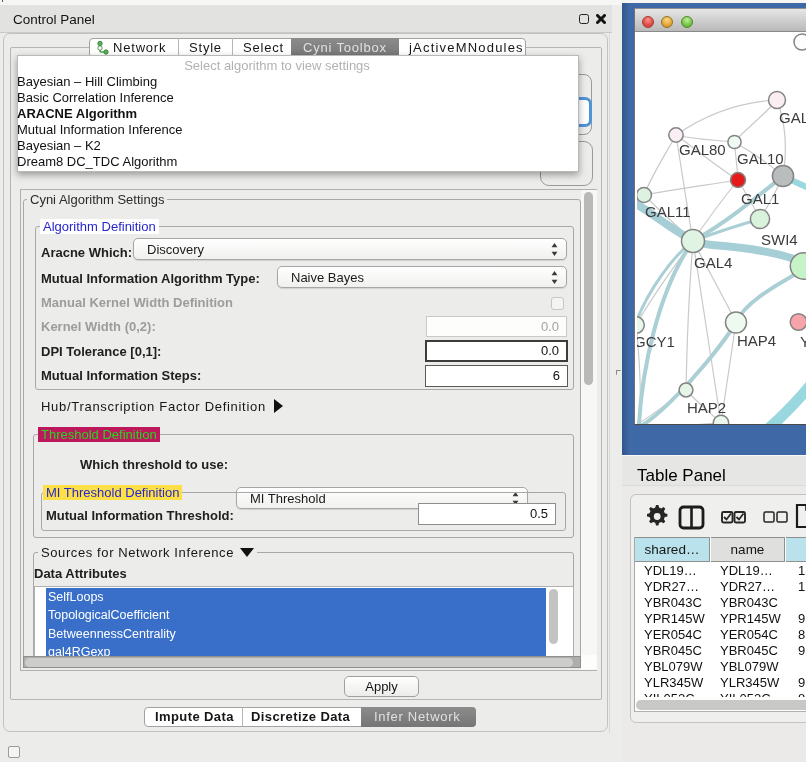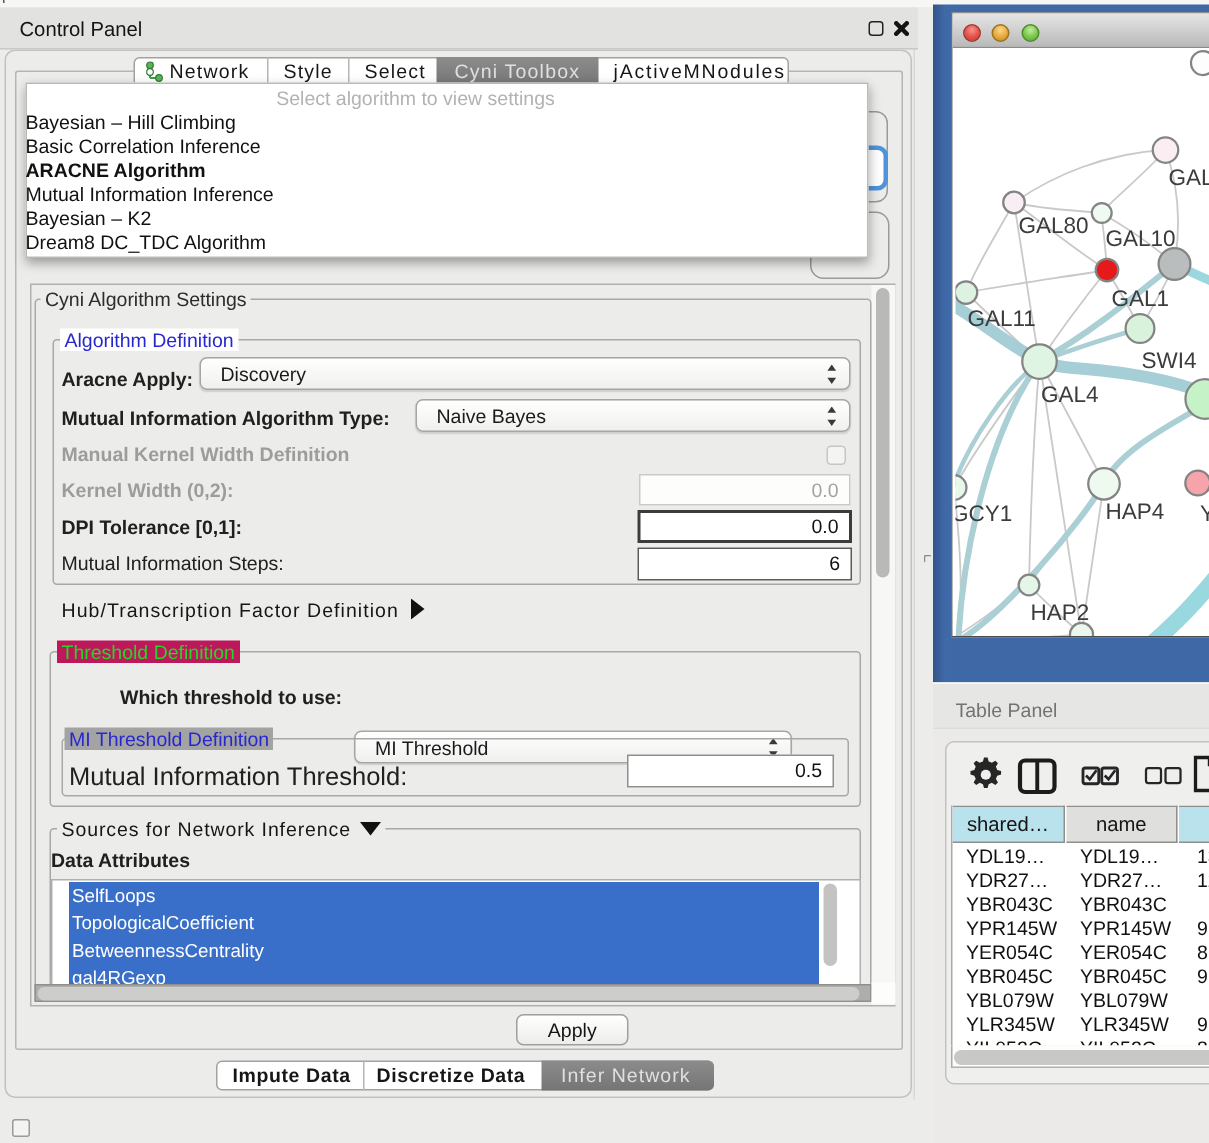--- a/index.html
+++ b/index.html
@@ -84,21 +84,21 @@
       <text x="-3" y="322">GCY1</text>
       <text x="100" y="321">HAP4</text>
       <text x="163" y="322">Y</text>
       <text x="50" y="388">HAP2</text>
     </g>
   </svg>
 </div>
 
 <div class="abs" style="left:622px;top:455px;width:184px;height:307px;background:#eceae9;"></div>
 <div class="abs" style="left:622px;top:455px;width:184px;height:31px;background:#e6e6e4;border-top:1px solid #f8f8f8;border-bottom:1px solid #dcdcda;">
-  <div class="abs" style="left:15px;top:10px;font-size:13px;color:#737373;text-align:center;">Table Panel</div>
+  <div class="abs" style="left:15px;top:10px;font-size:17px;color:#000000;text-align:center;">Table Panel</div>
 </div>
 
 <div class="abs" style="left:630px;top:494px;width:184px;height:229px;border:1px solid #c2c2c0;border-radius:6px;background:#efefed;"></div>
 
 <svg class="abs" style="left:630px;top:494px;" width="176" height="229" viewBox="0 0 176 229">
   <g>
     <path d="M 26,11 l 2.4,0 .7,2.6 a 9,9 0 0 1 2.1,.9 l 2.4,-1.4 1.7,1.7 -1.4,2.4 a 9,9 0 0 1 .9,2.1 l 2.6,.7 0,2.4 -2.6,.7 a 9,9 0 0 1 -.9,2.1 l 1.4,2.4 -1.7,1.7 -2.4,-1.4 a 9,9 0 0 1 -2.1,.9 l -.7,2.6 -2.4,0 -.7,-2.6 a 9,9 0 0 1 -2.1,-.9 l -2.4,1.4 -1.7,-1.7 1.4,-2.4 a 9,9 0 0 1 -.9,-2.1 l -2.6,-.7 0,-2.4 2.6,-.7 a 9,9 0 0 1 .9,-2.1 l -1.4,-2.4 1.7,-1.7 2.4,1.4 a 9,9 0 0 1 2.1,-.9 z" fill="#262626"></path>
     <circle cx="27.2" cy="22.5" r="3.4" fill="#efefed"></circle>
   </g>
   <rect x="50" y="13" width="23" height="21" rx="3.5" fill="none" stroke="#1c1c1c" stroke-width="2.8"></rect>
@@ -212,21 +212,21 @@
 
 <div class="abs" style="left:581px;top:190px;width:16px;height:480px;background:#f7f7f5;"></div>
 <div class="abs" style="left:584px;top:192px;width:9px;height:193px;background:#b9b9b7;border-radius:4.5px;"></div>
 
 <div class="abs" style="left:23px;top:199px;width:558px;height:466px;border:1px solid #a8a8a6;border-radius:3px;"></div>
 <div class="abs" style="left:27px;top:192px;background:#ececea;padding:0 3px;font-size:13px;color:#2c2c2c;">Cyni Algorithm Settings</div>
 
 <div class="abs" style="left:35px;top:226px;width:539px;height:164px;border:1px solid #a8a8a6;border-radius:3px;"></div>
 <div class="abs" style="left:40px;top:219px;background:#ffffff;padding:0 3px;font-size:13px;color:#2727ce;">Algorithm Definition</div>
 
-<div class="abs" style="left:41px;top:245px;font-size:13px;font-weight:bold;color:#202020;">Aracne Apply:</div>
+<div class="abs" style="left:41px;top:245px;font-size:13px;font-weight:bold;color:#202020;">Aracne Which:</div>
 <div class="abs" style="left:133px;top:238px;width:434px;height:22px;background:linear-gradient(#ffffff,#f0f0ee);border:1px solid #a6a6a4;border-radius:5px;box-shadow:0 1px 1px rgba(0,0,0,0.12);">
   <span class="abs" style="left:13px;top:3px;font-size:13px;color:#1a1a1a;">Discovery</span>
   <svg class="abs" style="right:8px;top:4px;" width="7" height="13" viewBox="0 0 7 13">
       <path d="M 3.5,0 L 6.4,4.2 0.6,4.2 Z" fill="#3a3a3a"></path>
       <path d="M 3.5,13 L 0.6,8.8 6.4,8.8 Z" fill="#3a3a3a"></path>
     </svg>
 </div>
 <div class="abs" style="left:41px;top:271px;font-size:13px;font-weight:bold;color:#202020;">Mutual Information Algorithm Type:</div>
 <div class="abs" style="left:277px;top:266px;width:290px;height:22px;background:linear-gradient(#ffffff,#f0f0ee);border:1px solid #a6a6a4;border-radius:5px;box-shadow:0 1px 1px rgba(0,0,0,0.12);">
   <span class="abs" style="left:13px;top:3px;font-size:13px;color:#1a1a1a;">Naive Bayes</span>
@@ -234,42 +234,42 @@
       <path d="M 3.5,0 L 6.4,4.2 0.6,4.2 Z" fill="#3a3a3a"></path>
       <path d="M 3.5,13 L 0.6,8.8 6.4,8.8 Z" fill="#3a3a3a"></path>
     </svg>
 </div>
 <div class="abs" style="left:41px;top:295px;font-size:13px;font-weight:bold;color:#9c9c9a;">Manual Kernel Width Definition</div>
 <div class="abs" style="left:551px;top:297px;width:13px;height:13px;background:#f4f4f2;border:1px solid #c6c6c4;border-radius:3px;"></div>
 <div class="abs" style="left:41px;top:319px;font-size:13px;font-weight:bold;color:#9c9c9a;">Kernel Width (0,2):</div>
 <div class="abs" style="left:426px;top:316px;width:141px;height:21px;background:#fdfdfb;border:1px solid #c9c9c7;font-size:13px;color:#a2a2a0;text-align:right;line-height:19px;padding-right:7px;">0.0</div>
 <div class="abs" style="left:41px;top:344px;font-size:13px;font-weight:bold;color:#202020;">DPI Tolerance [0,1]:</div>
 <div class="abs" style="left:425px;top:340px;width:143px;height:22px;background:#fff;border:2px solid #3c3c3c;font-size:13px;color:#111;text-align:right;line-height:18px;padding-right:7px;">0.0</div>
-<div class="abs" style="left:41px;top:368px;font-size:13px;font-weight:normal;color:#202020;">Mutual Information Steps:</div>
+<div class="abs" style="left:41px;top:368px;font-size:13px;font-weight:bold;color:#202020;">Mutual Information Steps:</div>
 <div class="abs" style="left:425px;top:365px;width:143px;height:22px;background:#fff;border:1px solid #5a5a58;font-size:13px;color:#111;text-align:right;line-height:20px;padding-right:7px;">6</div>
 
 <div class="abs" style="left:41px;top:399px;font-size:13px;color:#161616;letter-spacing:0.7px;">Hub/Transcription Factor Definition</div>
 <svg class="abs" style="left:273px;top:399px;" width="11" height="14" viewBox="0 0 11 14">
     <path d="M 1,0 L 10,7 1,14 Z" fill="#111"></path>
   </svg>
 
 <div class="abs" style="left:33px;top:434px;width:541px;height:104px;border:1px solid #a8a8a6;border-radius:3px;"></div>
 <div class="abs" style="left:38px;top:427px;background:#be185d;padding:0 3px;font-size:13px;color:#22d822;">Threshold Definition</div>
 <div class="abs" style="left:80px;top:457px;font-size:13px;font-weight:bold;color:#202020;">Which threshold to use:</div>
 <div class="abs" style="left:236px;top:452px;width:292px;height:22px;background:linear-gradient(#ffffff,#f0f0ee);border:1px solid #a6a6a4;border-radius:5px;box-shadow:0 1px 1px rgba(0,0,0,0.12);margin-top:35px;">
   <span class="abs" style="left:13px;top:3px;font-size:13px;color:#1a1a1a;">MI Threshold</span>
   <svg class="abs" style="right:8px;top:4px;" width="7" height="13" viewBox="0 0 7 13">
       <path d="M 3.5,0 L 6.4,4.2 0.6,4.2 Z" fill="#3a3a3a"></path>
       <path d="M 3.5,13 L 0.6,8.8 6.4,8.8 Z" fill="#3a3a3a"></path>
     </svg>
 </div>
 
 <div class="abs" style="left:41px;top:492px;width:525px;height:39px;border:1px solid #a8a8a6;border-radius:3px;"></div>
-<div class="abs" style="left:43px;top:485px;background:#a3a3a3;padding:0 3px;font-size:13px;color:#2727ce;">MI Threshold Definition</div>
-<div class="abs" style="left:46px;top:508px;font-size:17px;font-weight:normal;color:#202020;">Mutual Information Threshold:</div>
+<div class="abs" style="left:43px;top:485px;background:#fde047;padding:0 3px;font-size:13px;color:#2727ce;">MI Threshold Definition</div>
+<div class="abs" style="left:46px;top:508px;font-size:13px;font-weight:bold;color:#202020;">Mutual Information Threshold:</div>
 <div class="abs" style="left:418px;top:503px;width:138px;height:22px;background:#fff;border:1px solid #8e8e8c;font-size:13px;color:#111;text-align:right;line-height:20px;padding-right:7px;">0.5</div>
 
 <div class="abs" style="left:33px;top:552px;width:541px;height:106px;border:1px solid #a8a8a6;border-radius:3px;"></div>
 <div class="abs" style="left:38px;top:545px;background:#ececea;padding:0 3px;font-size:13px;color:#161616;letter-spacing:0.6px;">Sources for Network Inference <span style="display:inline-block;width:0;height:0;border-left:7.5px solid transparent;border-right:7.5px solid transparent;border-top:9px solid #111;vertical-align:0px;margin-left:2px;"></span></div>
 <div class="abs" style="left:34px;top:566px;font-size:13px;font-weight:bold;color:#202020;">Data Attributes</div>
 <div class="abs" style="left:34px;top:586px;width:540px;height:71px;background:#fff;border:1px solid #b0b0ae;border-bottom:none;"></div>
 <div class="abs" style="left:46px;top:588px;width:500px;height:69px;background:#3a6fc9;font-size:12.5px;color:#fff;line-height:18.4px;padding-left:2px;overflow:hidden;">SelfLoops<br>TopologicalCoefficient<br>BetweennessCentrality<br>gal4RGexp</div>
 <div class="abs" style="left:549px;top:589px;width:9px;height:55px;background:#c3c3c1;border-radius:4.5px;"></div>
 
 <div class="abs" style="left:23px;top:656px;width:558px;height:12px;background:#aeaeac;border:1px solid #8f8f8d;"></div>

